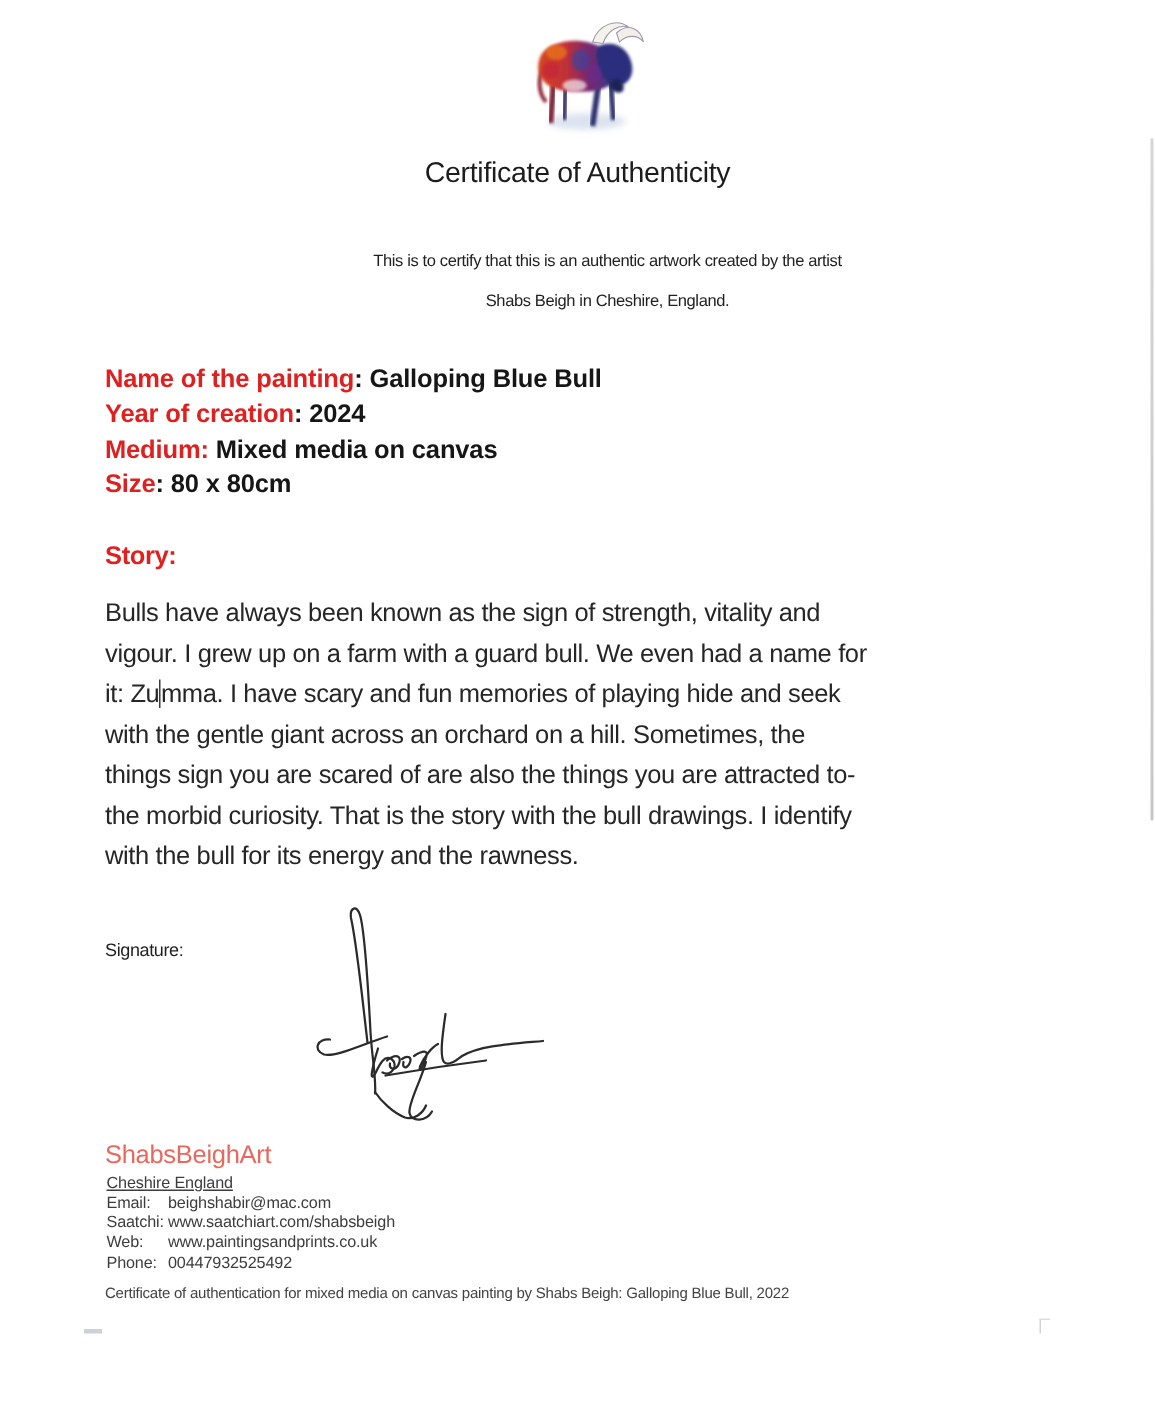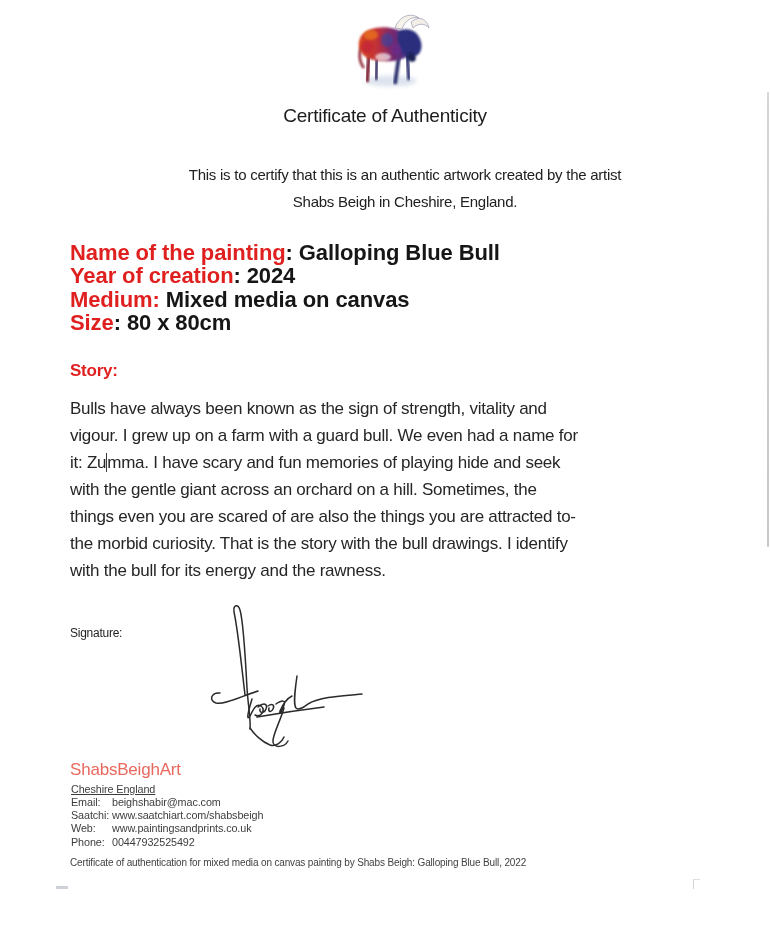--- a/index.html
+++ b/index.html
@@ -36,33 +36,33 @@
     letter-spacing: -0.2px;
     color: #1c1c1c;
   }
 
   
   .certify {
     position: absolute;
     left: 0; right: 0;
     top: 161px;
     text-align: center;
-    font-size: 15px;
+    font-size: 11px;
     line-height: 27px;
     letter-spacing: -0.25px;
     color: #212121;
     padding-left: 40px;
   }
 
   
   .meta {
     position: absolute;
     left: 70px;
     top: 241px;
-    font-size: 22px;
+    font-size: 17px;
     font-weight: bold;
     line-height: 23.4px;
     letter-spacing: -0.1px;
     white-space: nowrap;
   }
   .red { color: #e01f1f; }
   .dark { color: #161616; }
   .sep { white-space: pre; color: #161616; }
 
   
@@ -228,21 +228,21 @@
     <div><span class="red">Medium:</span><span class="sep"> </span><span class="dark">Mixed media on canvas</span></div>
     <div><span class="red">Size</span><span class="sep">: </span><span class="dark">80 x 80cm</span></div>
   </div>
 
   <div class="story">
     <div class="story-heading">Story:</div>
     <div>Bulls have always been known as the sign of strength, vitality and</div>
     <div>vigour. I grew up on a farm with a guard bull. We even had a name for</div>
     <div><span>it: Zu</span><span class="caret"></span><span>mma. I have scary and fun memories of playing hide and seek</span></div>
     <div>with the gentle giant across an orchard on a hill. Sometimes, the</div>
-    <div>things even you are scared of are also the things you are attracted to-</div>
+    <div>things sign you are scared of are also the things you are attracted to-</div>
     <div>the morbid curiosity. That is the story with the bull drawings. I identify</div>
     <div>with the bull for its energy and the rawness.</div>
   </div>
 
   <div class="signature-label">Signature:</div>
   <div class="signature-svg">
     <svg viewBox="0 0 172 157" width="172" height="157">
       <g fill="none" stroke="#2b2b2b" stroke-width="1.5" stroke-linecap="round">
         <path d="M45,95 C42,70 38,30 34,12 C33,5 38,3 40,10 C43,20 45,50 47,88 C48,105 51,120 50,129"></path>
         <path d="M20,93 C12,92 8,100 16,103 C24,105 42,96 58,91"></path>

